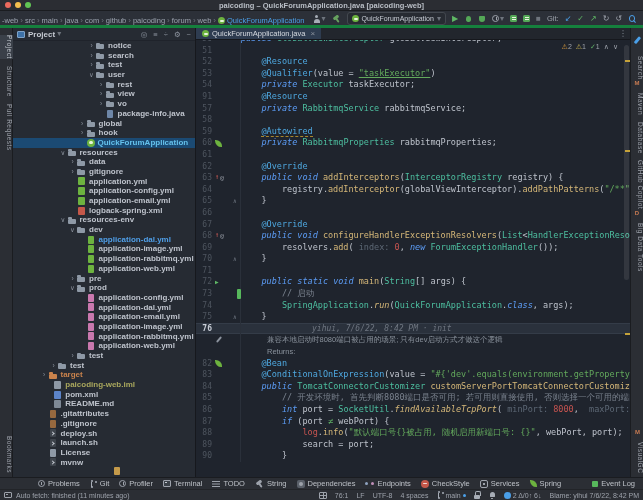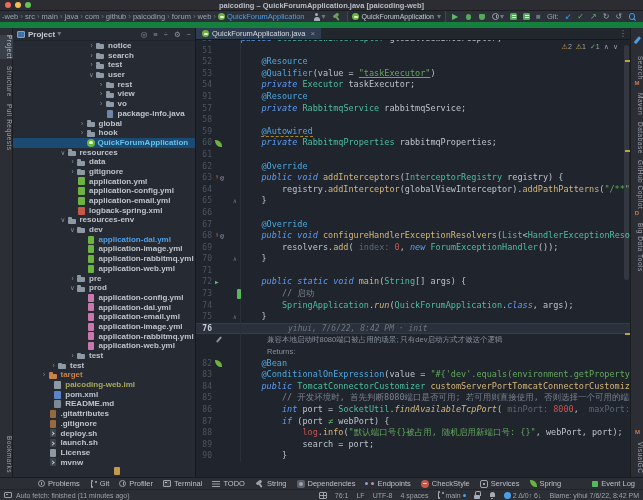--- a/index.html
+++ b/index.html
@@ -9,22 +9,22 @@
   .i{display:inline-block;vertical-align:middle;flex:none;}
 
   
   .titlebar{position:absolute;left:0;top:0;right:0;height:11px;background:#2B2D33;border-bottom:1px solid #1A1C20;
             display:flex;align-items:center;}
   .tl{width:6px;height:6px;border-radius:50%;margin-left:4px;}
   .tl.r{background:#EC6A5E;margin-left:5px;} .tl.y{background:#F4BF4F;} .tl.g{background:#61C454;}
   .wtitle{position:absolute;left:0;right:0;text-align:center;font-size:7.5px;font-weight:bold;color:#B9BEC6;line-height:11px;}
 
   
-  .navbar{position:absolute;left:0;top:11px;right:0;height:17px;background:#2C3038;border-bottom:6px solid #15803d;
-          display:flex;align-items:center;font-size:7.5px;color:#9CA3AF;overflow:hidden;}
+  .navbar{position:absolute;left:0;top:11px;right:0;height:17px;background:#2C3038;border-bottom:3px solid #15803d;
+          display:flex;align-items:flex-end;font-size:7.5px;color:#9CA3AF;overflow:hidden;}
   .crumbs{display:flex;align-items:center;white-space:nowrap;margin-left:2px;}
   .crumb{cursor:default;} .crumb.last{color:#4A9FE8;}
   .csep{color:#6E747D;margin:0 2px;font-size:8px;}
   .navicons{display:flex;align-items:center;gap:6px;margin-left:8px;flex:none;}
   .runcombo{display:flex;align-items:center;gap:3px;background:#272B32;border:1px solid #43484F;border-radius:3px;
             height:13px;padding:0 4px;font-size:7px;color:#C6CBD3;}
   .glyph{font-size:8px;line-height:1;}
   .gr{color:#5FB865;} .gy{color:#9DA2AB;} .bl{color:#4A9FE8;} .dim{color:#6E747D;}
   .gitlbl{color:#9DA2AB;font-size:7.5px;}
 
@@ -74,21 +74,21 @@
   .cl{position:relative;height:11.6px;line-height:11.6px;font-family:"DejaVu Sans Mono",monospace;font-size:8.5px;white-space:pre;}
   .cl .num{position:absolute;left:0;top:0;width:16px;text-align:right;color:#4E555F;font-size:8px;}
   .cl .gic{position:absolute;left:19px;top:0;height:100%;display:flex;align-items:center;gap:1px;}
   .cl .ct{display:block;margin-left:45px;}
   .cl.cur{background:#2A313C;box-shadow:inset 0 1px 0 #343C48,inset 0 -1px 0 #343C48;}
   .cl.cur .num{color:#C8CDD6;font-weight:bold;}
   .gutline{position:absolute;left:44px;top:0;bottom:0;width:1px;background:#2A303A;}
   .fold{position:absolute;left:37px;top:0;height:100%;display:flex;align-items:center;color:#707883;font-size:6px;}
   .chg{position:absolute;left:41px;top:1px;bottom:1px;width:3.5px;background:#57B85C;border-radius:1px;}
   .doc .ct{font-family:"Liberation Sans",sans-serif;font-size:7.5px;color:#8A929C;margin-left:71px;}
-  .blame .ct{margin-left:92px;color:#6F7681;font-style:italic;font-size:8px;}
+  .blame .ct{margin-left:116px;color:#6F7681;font-style:italic;font-size:8px;}
   .tk-k{color:#5C9CF5;font-style:italic;} .tk-ann{color:#4EA8E0;}
   .tk-annw{color:#4EA8E0;border-bottom:1px dashed #A8862C;}
   .tk-ty{color:#4DBFA0;} .tk-m{color:#D5B778;} .tk-mi{color:#D5B778;font-style:italic;}
   .tk-s{color:#63A95C;} .tk-su{color:#63A95C;text-decoration:underline;}
   .tk-n2{color:#C75450;} .tk-c{color:#7A828E;} .tk-h{color:#5D6875;} .tk-p{color:#BEC3CC;} .tk-op{color:#5FAD65;}
   .gi-ovr{color:#CF5B56;font-size:7px;} .gi-at{color:#9DA2AB;font-size:6px;} .gi-run{color:#5FB865;font-size:6px;}
   .gi-pencil{width:8px;height:8px;position:relative;}
   .gi-pencil::before{content:"";position:absolute;left:3px;top:0;width:2px;height:7px;background:#8C939E;transform:rotate(40deg);border-radius:1px;}
   .i-leaf{width:7px;height:7px;background:#6DB33F;border-radius:0 90% 0 90%;}
   .insp{position:absolute;top:15px;right:12px;display:flex;align-items:center;gap:4px;font-size:7px;z-index:6;color:#9DA2AB;}

